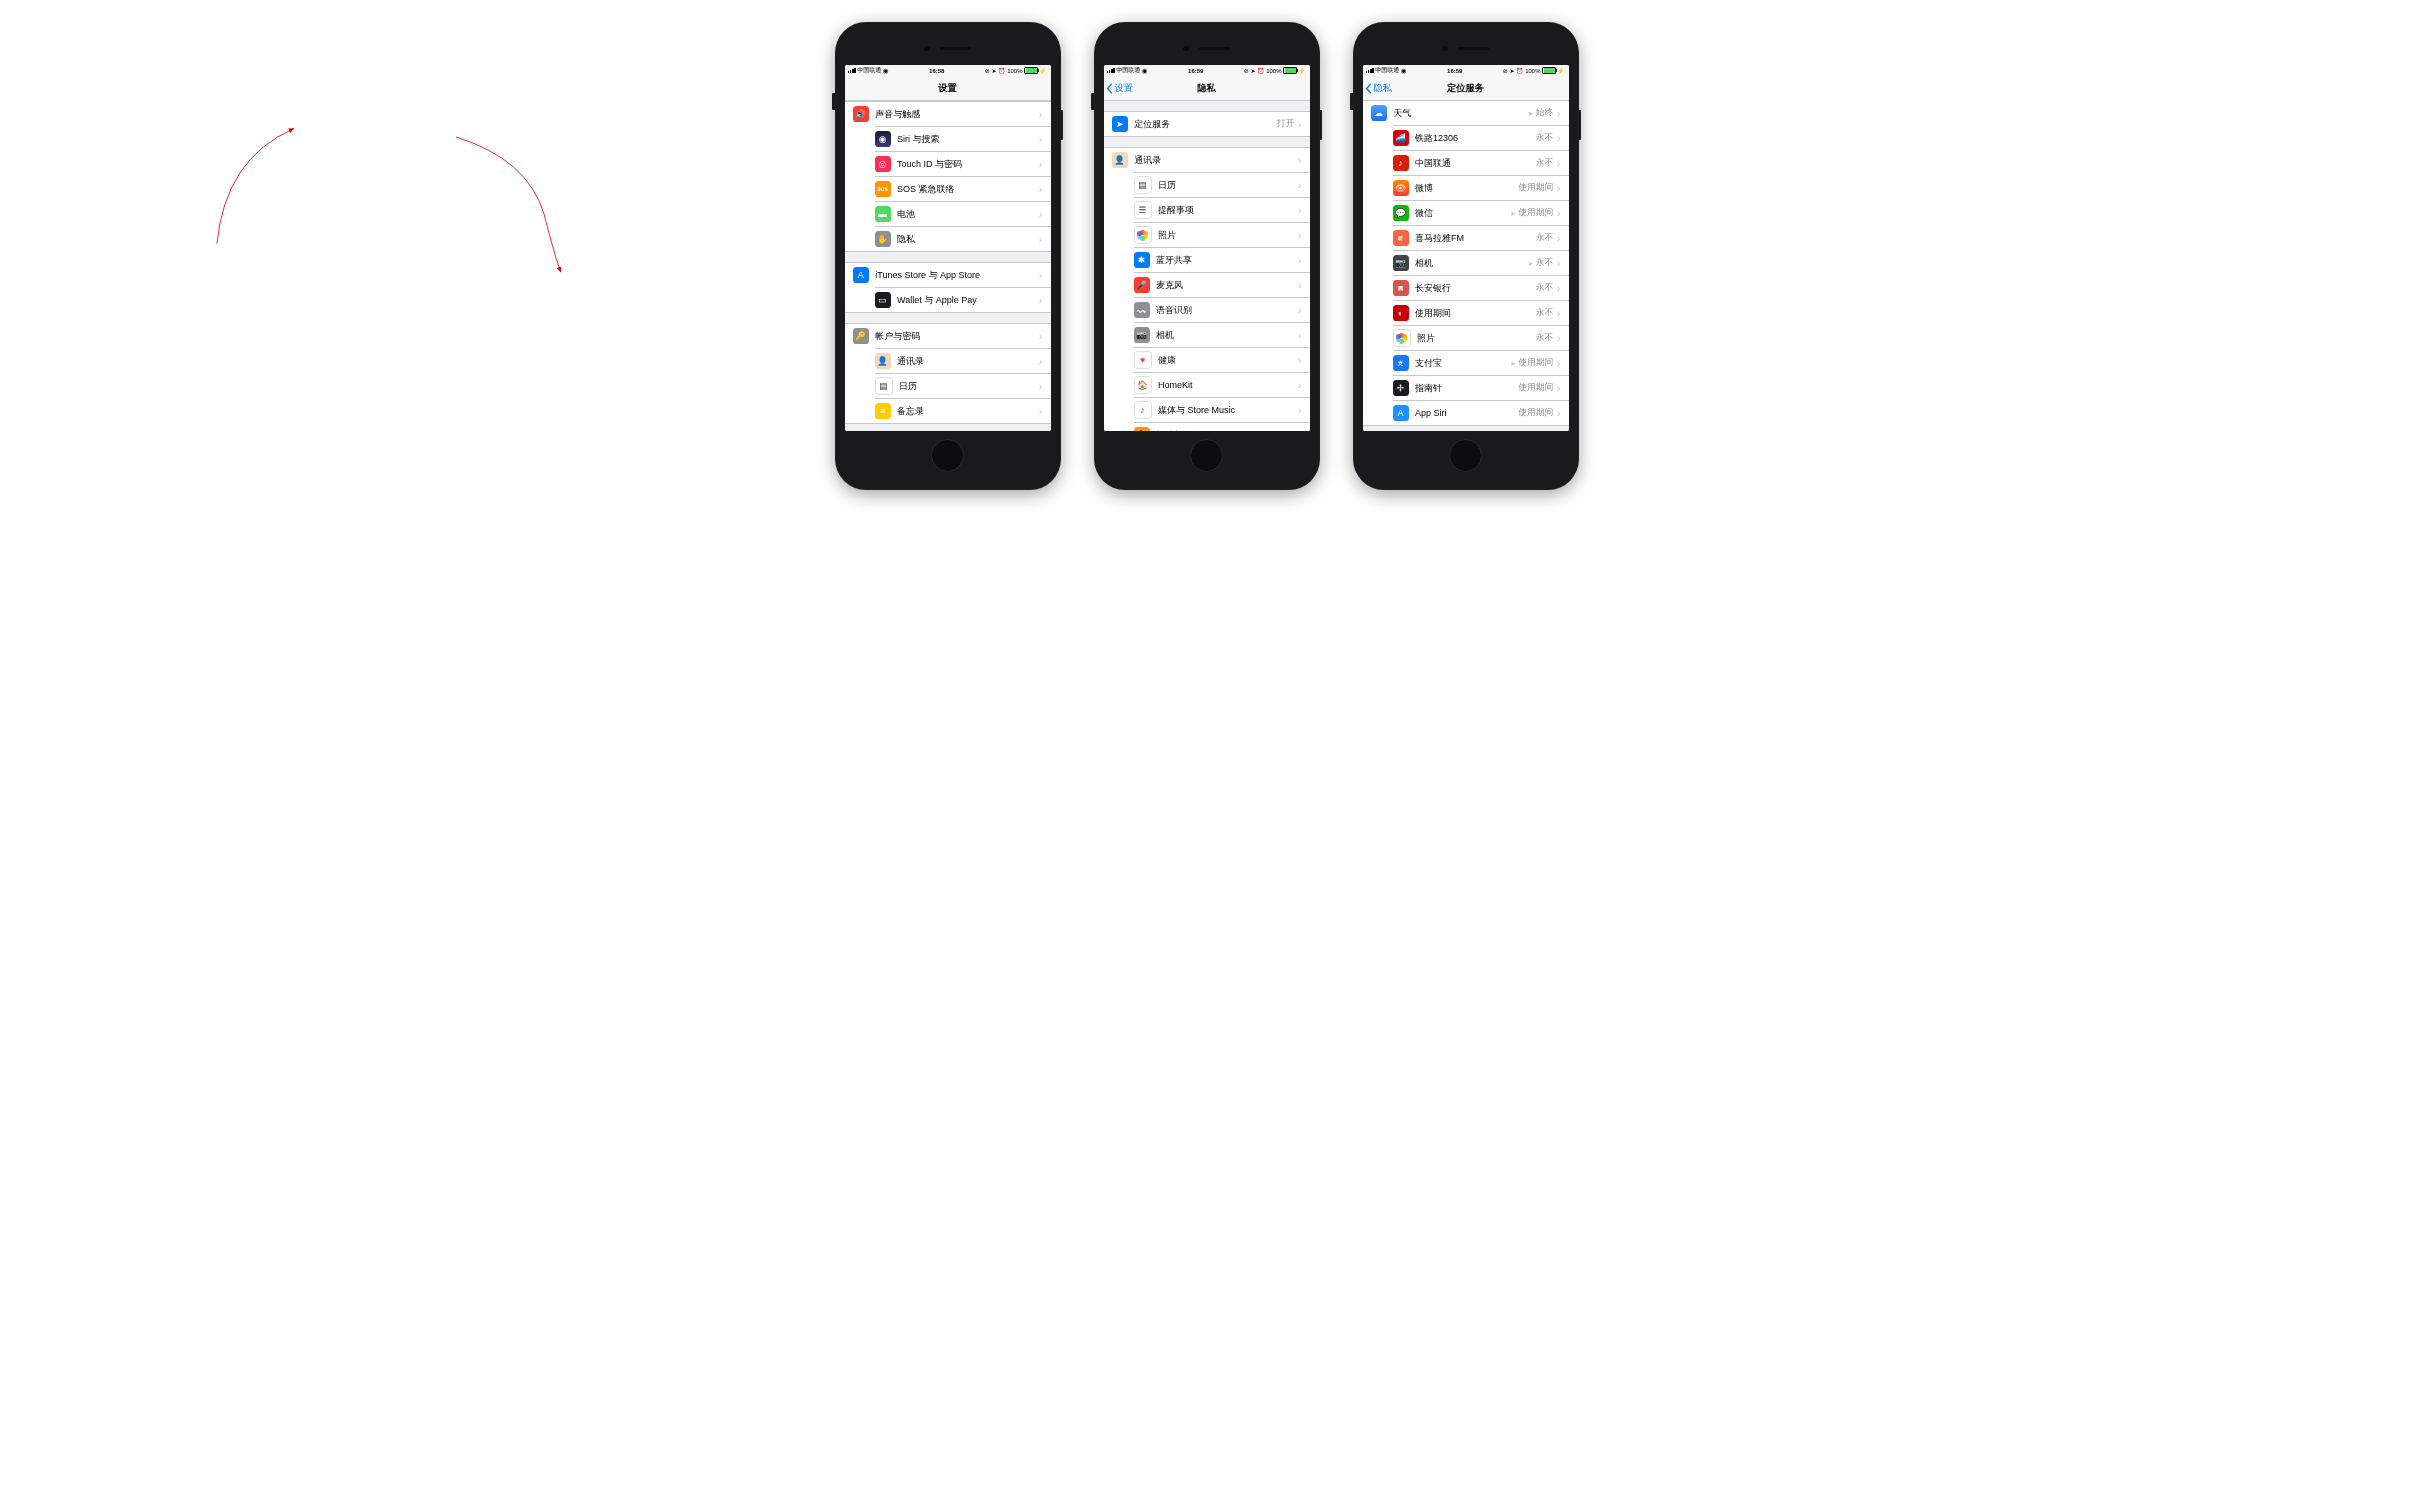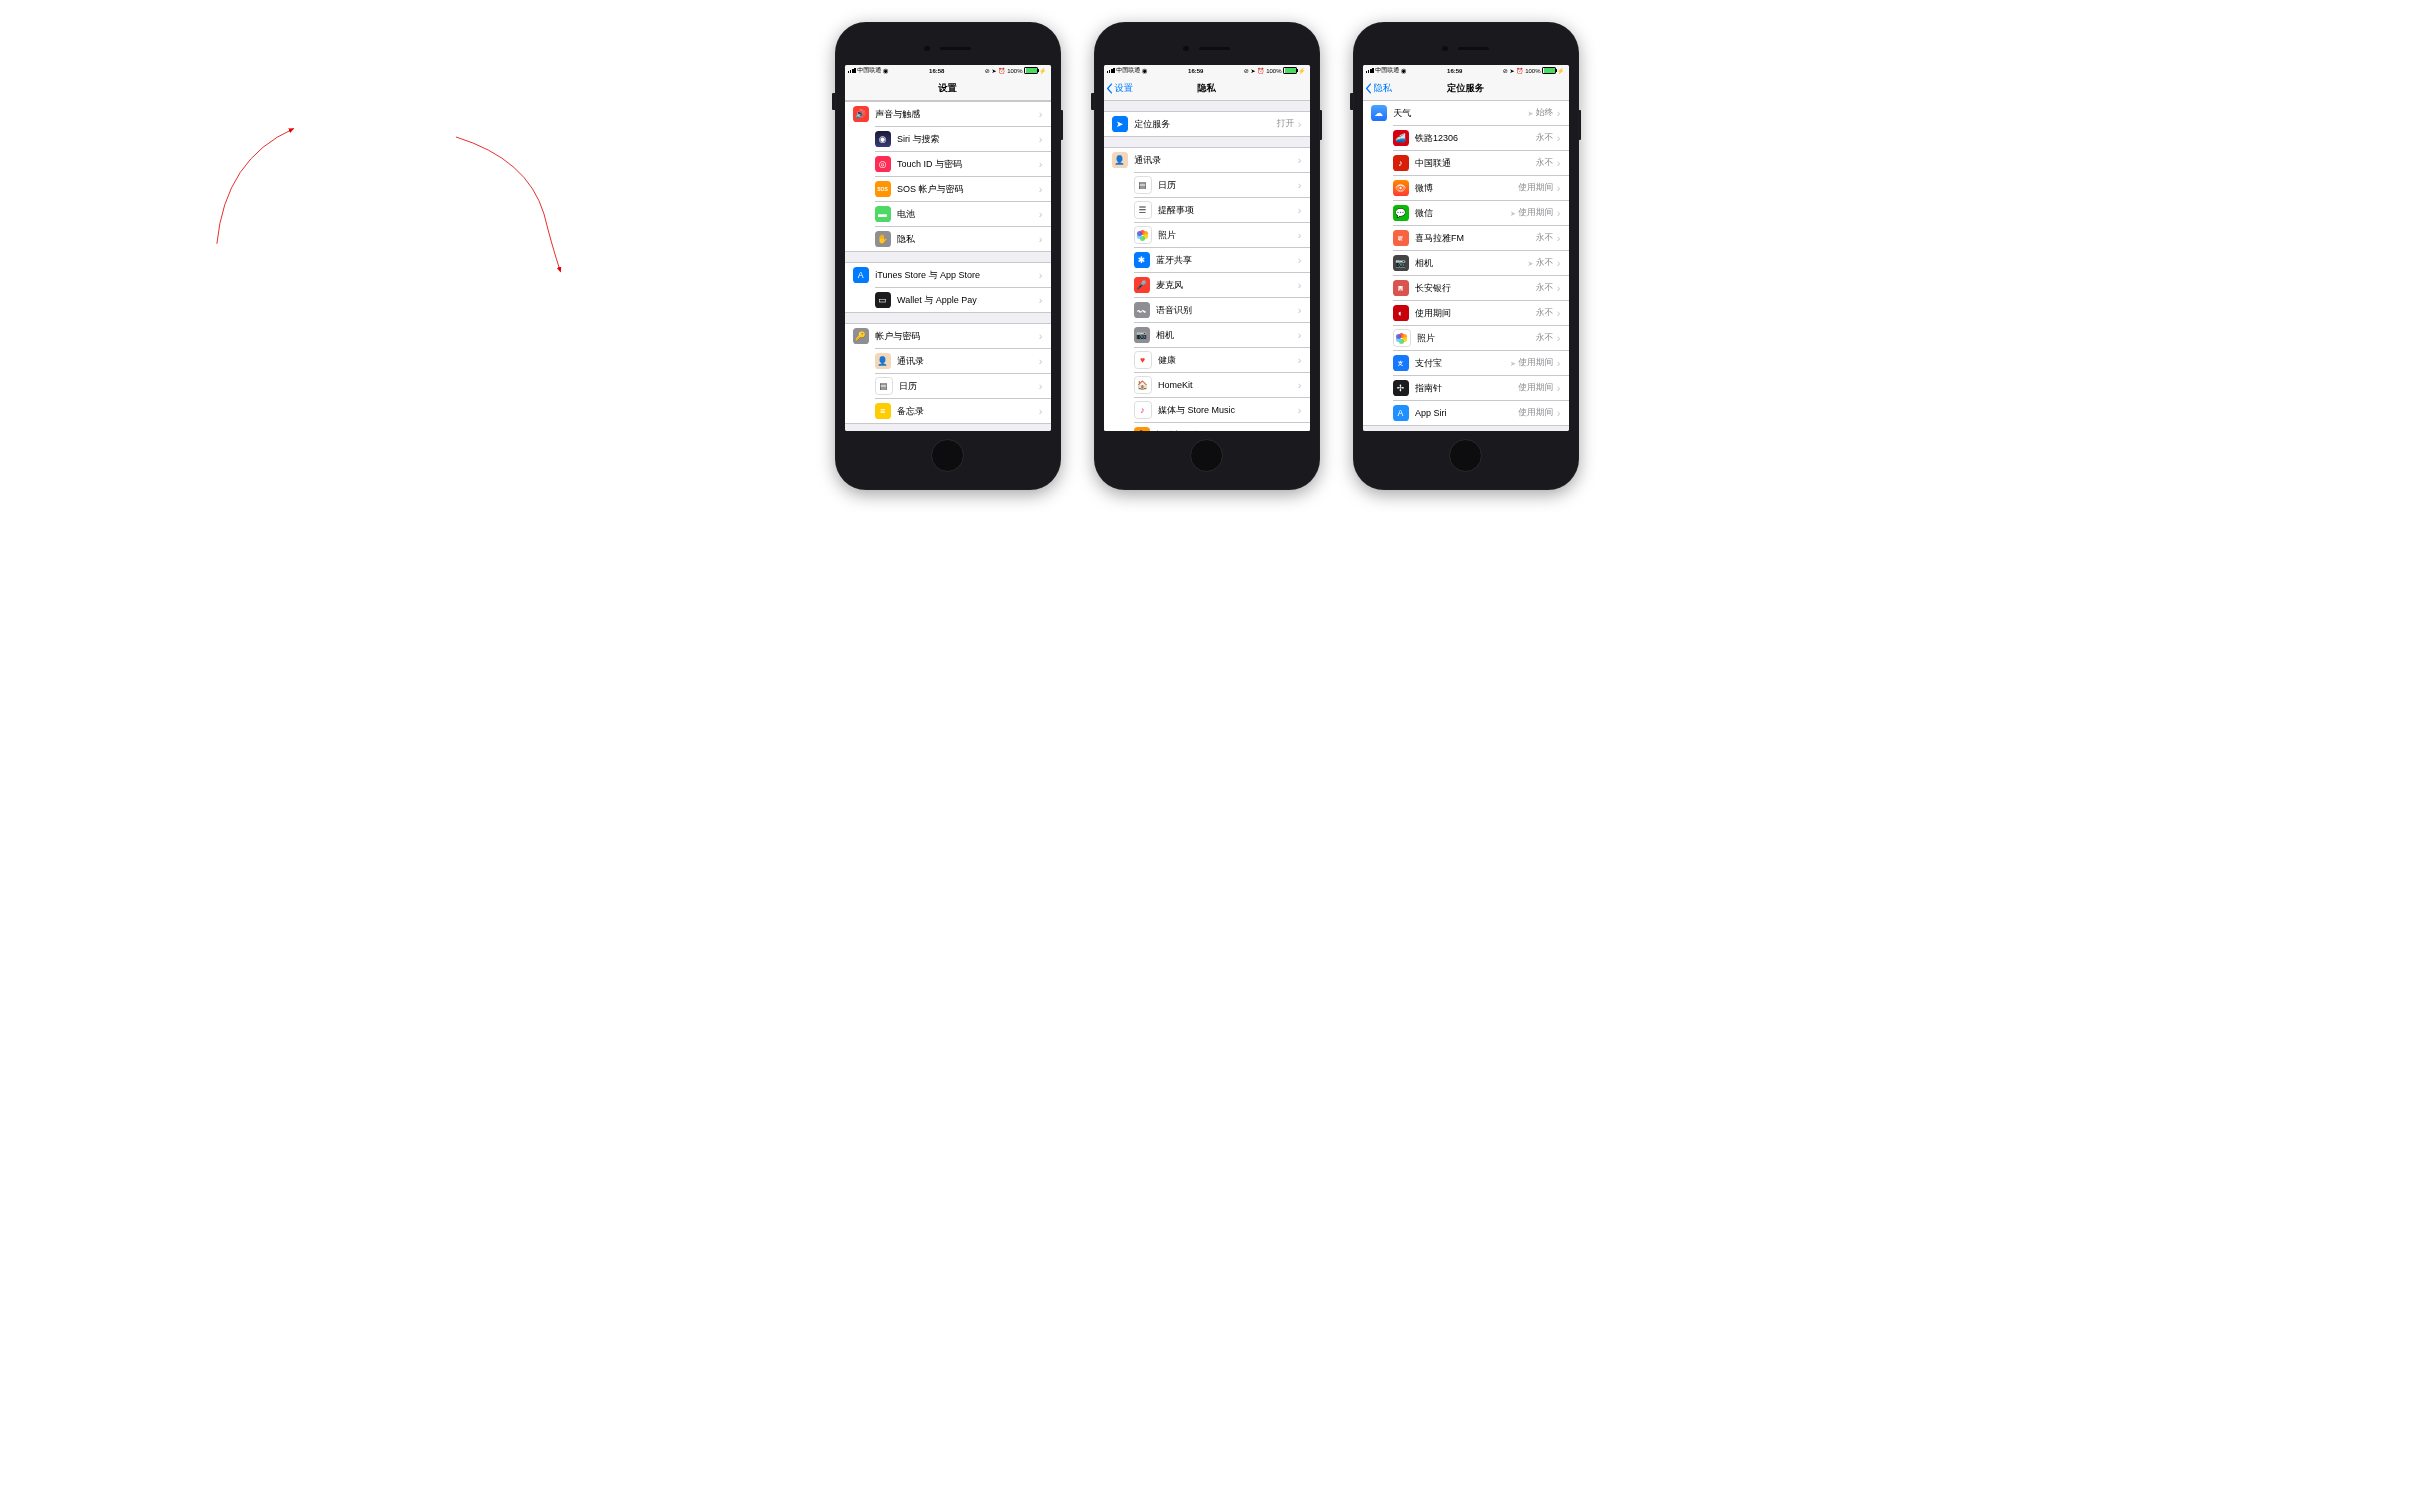--- a/index.html
+++ b/index.html
@@ -182,21 +182,21 @@
     <span class="chevron">›</span>
   </div>
           <div class="row icon-row">
     <div class="icon ic-pink" style="">◎</div>
     <span class="row-label">Touch ID 与密码</span>
 
     <span class="chevron">›</span>
   </div>
           <div class="row icon-row">
     <div class="icon ic-orange" style="font-size:5px;font-weight:bold;">SOS</div>
-    <span class="row-label">SOS 帐户与密码</span>
+    <span class="row-label">SOS 紧急联络</span>
 
     <span class="chevron">›</span>
   </div>
           <div class="row icon-row">
     <div class="icon ic-green" style="">▬</div>
     <span class="row-label">电池</span>
 
     <span class="chevron">›</span>
   </div>
           <div class="row icon-row">

